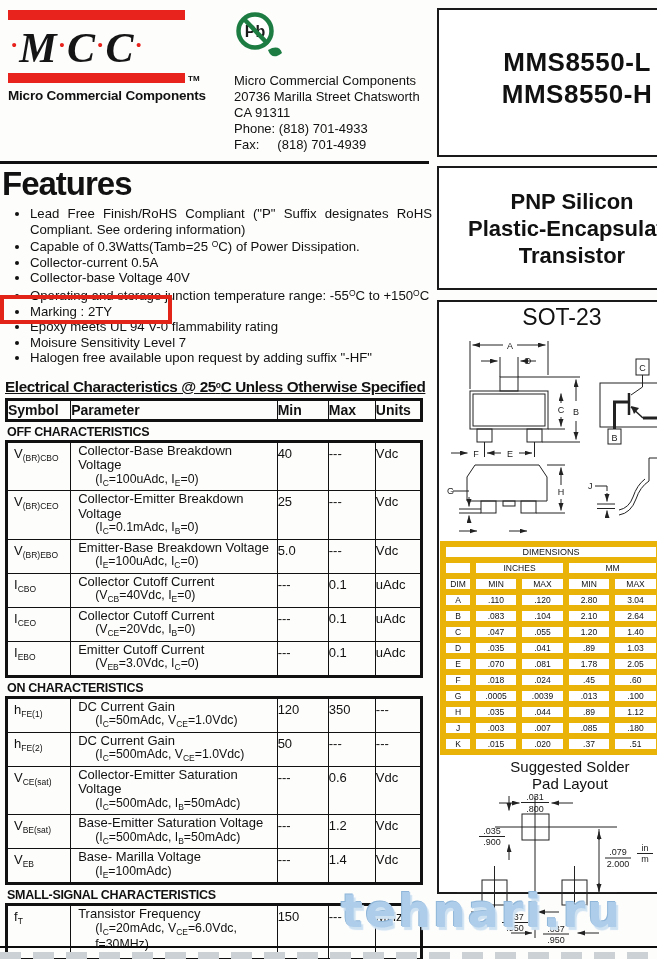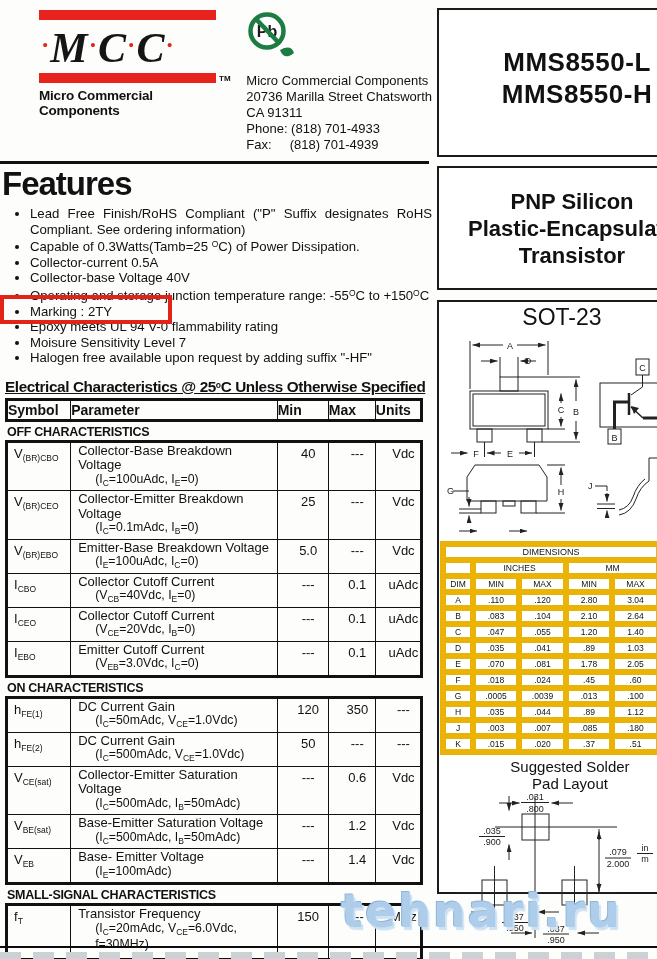--- a/index.html
+++ b/index.html
@@ -7,21 +7,21 @@
   body{
     position:relative; overflow:hidden; background:#fdfdfc;
     font-family:"Liberation Sans","DejaVu Sans",sans-serif; color:#111;
   }
   sub{ font-size:8.5px; vertical-align:-2.5px; }
   sup{ font-size:8.5px; vertical-align:4px; }
 
   
   .left-col{ position:absolute; left:0; top:0; width:432px; }
   .brand{ display:flex; padding:10px 0 0 8px; }
-  .mcc{ width:214px;margin-left:31px; }
+  .mcc{ width:214px; }
   .bar{ width:177px; height:10px; background:#e8231d; }
   .mcc-line{ font-family:"Liberation Serif","DejaVu Serif",serif; font-weight:bold; font-style:italic;
     font-size:42px; line-height:50px; color:#151515; padding-left:1px; white-space:nowrap;}
   .mcc-line .dot{ color:#e8231d; font-size:25px; vertical-align:9px; font-style:normal; margin:0 1px; }
   .bar-row{ display:flex; align-items:flex-start; }
   .tm{ font-size:8px; font-weight:bold; margin:1px 0 0 3px; }
   .tagline{ font-size:13.5px; font-weight:bold; margin-top:5px; letter-spacing:-0.2px; }
   .contact{ margin-left:12px; font-size:13px; }
   .addr{ margin-top:7px; }
   .addr div{ line-height:16px; white-space:pre; }
@@ -37,21 +37,21 @@
   .elec-title{ font-size:15.3px; font-weight:bold; text-decoration:underline; margin:12px 0 2px 5px; letter-spacing:-0.4px; }
   table{ border-collapse:collapse; table-layout:fixed; }
   .etable{ width:418px; margin-left:5px; border:3px solid #111; }
   .etable th,.etable td{ border:1px solid #111; }
   .ehead th{ font-size:14px; font-weight:bold; height:21px; text-align:left; vertical-align:middle; }
   .sec-label{ font-size:12.5px; font-weight:bold; letter-spacing:-0.3px; margin:3px 0 1px 7px; }
   .sym-cell{ vertical-align:top; padding:3px 0 0 6px; font-size:13px; }
   .par-cell{ vertical-align:top; padding:1px 0 1px 0; }
   .pname{ font-size:13px; line-height:14.5px; padding-left:7px; }
   .pcond{ font-size:12.3px; line-height:13px; padding-left:24px; }
-  .val-cell{ vertical-align:top; text-align:center; font-size:13px; padding-top:3px;padding-left:11px; }
+  .val-cell{ vertical-align:top; font-size:13px; padding-top:3px; }
   .ss .par-cell{ padding-bottom:7px; }
 
   
   .right-col{ position:absolute; left:437px; top:8px; width:280px; }
   .rbox{ border:2px solid #1a1a1a; background:#fff; }
   .box1{ height:149px; padding-top:36px; }
   .pn{ font-size:26px; font-weight:bold; text-align:center; width:276px; line-height:32px; letter-spacing:0.5px; }
   .box2{ margin-top:9px; height:124px; padding-top:20px; }
   .desc-line{ font-size:22px; font-weight:bold; text-align:center; width:266px; line-height:27px; white-space:nowrap; }
   .box3{ margin-top:10px; height:594px; }
@@ -260,21 +260,21 @@
             <div class="pname">Base-Emitter Saturation Voltage</div>
             <div class="pcond">(I<sub>C</sub>=500mAdc, I<sub>B</sub>=50mAdc)</div>
           </td>
       <td class="val-cell">---</td>
       <td class="val-cell">1.2</td>
       <td class="val-cell">Vdc</td>
     </tr>
     <tr>
       <td class="sym-cell">V<sub>EB</sub></td>
       <td class="par-cell">
-            <div class="pname">Base- Emitter Voltage</div>
+            <div class="pname">Base- Marilla Voltage</div>
             <div class="pcond">(I<sub>E</sub>=100mAdc)</div>
           </td>
       <td class="val-cell">---</td>
       <td class="val-cell">1.4</td>
       <td class="val-cell">Vdc</td>
     </tr>
   </tbody>
     </table>
 
   <div class="sec-label">SMALL-SIGNAL CHARACTERISTICS</div>

